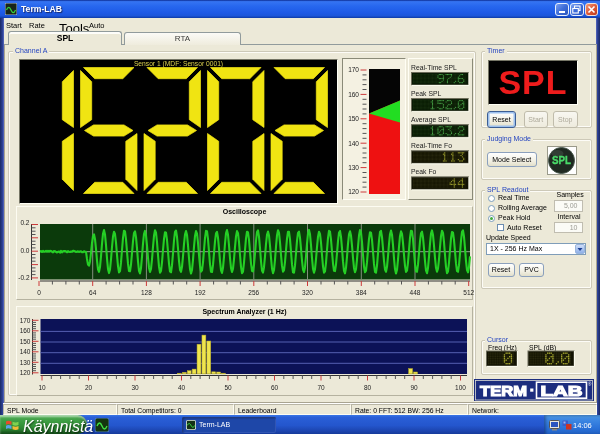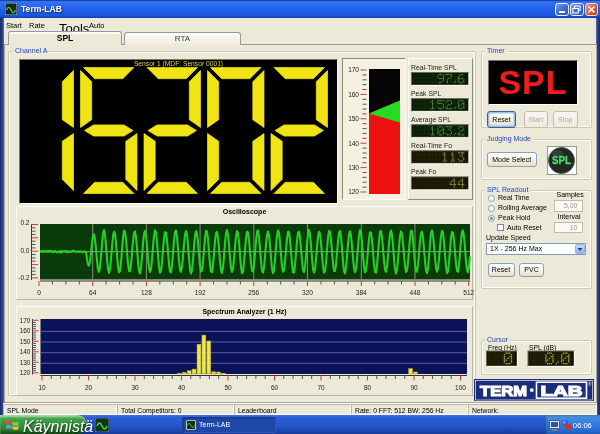--- a/index.html
+++ b/index.html
@@ -2396,13 +2396,13 @@
 <svg class="abs" style="left:549px;top:419.5px" width="11" height="11" viewBox="0 0 11 11">
  <rect x="0.5" y="0.5" width="10" height="8" rx="1" fill="#e8e8e0" stroke="#555"></rect>
  <rect x="2" y="2" width="7" height="5" fill="#2a55c0"></rect>
  <rect x="3" y="9" width="5" height="1.5" fill="#888"></rect>
 </svg>
 <svg class="abs" style="left:562px;top:420px" width="10" height="10" viewBox="0 0 10 10">
  <rect x="0.5" y="0.5" width="5.5" height="5.5" rx="0.5" fill="#3a5cc8"></rect>
  <rect x="1.5" y="1.5" width="2" height="2" fill="#9ab4ee"></rect>
  <rect x="4" y="4" width="5.5" height="5.5" rx="0.5" fill="#cc3322"></rect>
 </svg>
-<div class="abs" style="left:573px;top:420.5px;font-size:7.5px;color:#fff">06:06</div>
+<div class="abs" style="left:573px;top:420.5px;font-size:7.5px;color:#fff">14:06</div>
 
 </body></html>

